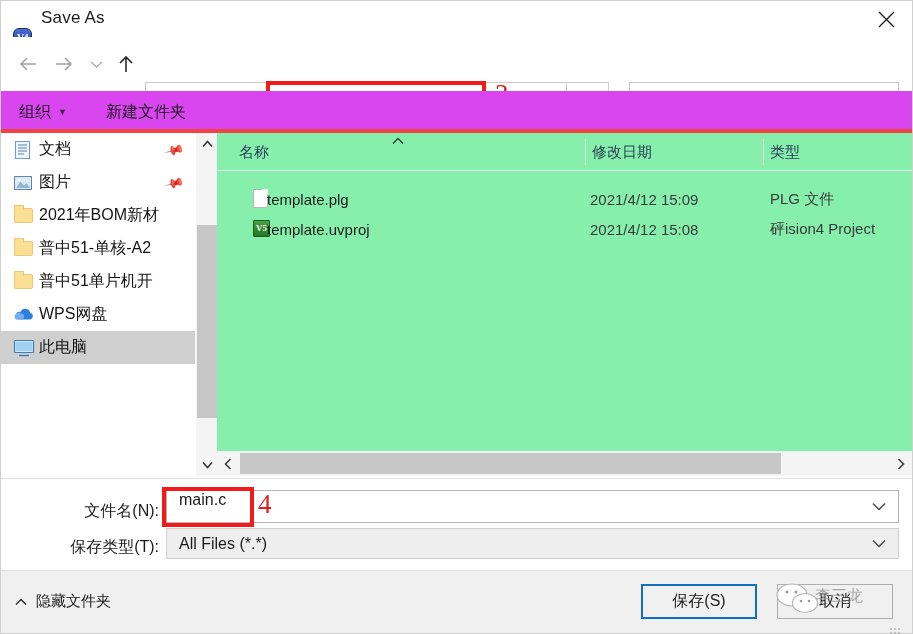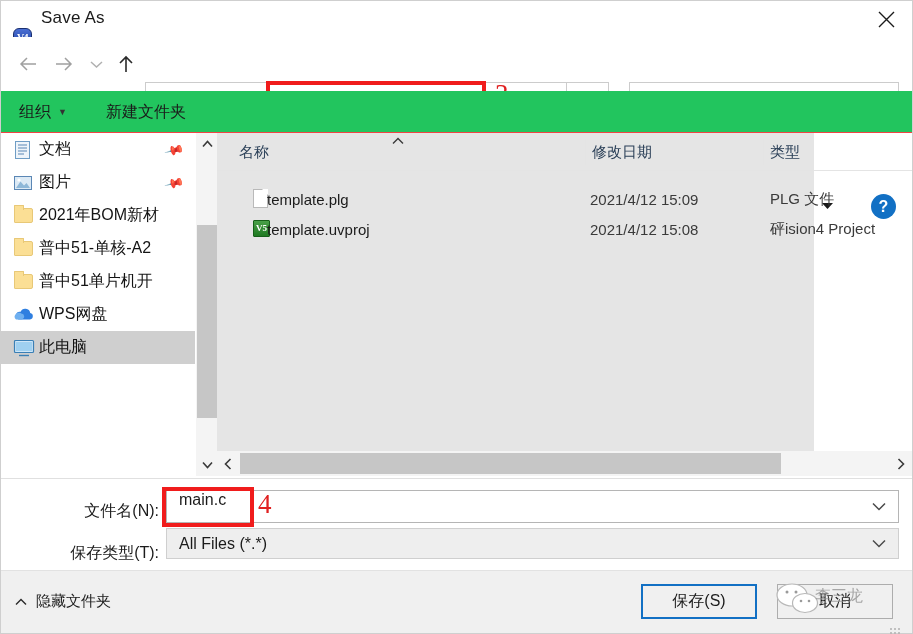--- a/index.html
+++ b/index.html
@@ -117,21 +117,21 @@
     display: flex; align-items: center; overflow: hidden;
   }
   .search-ico { margin-left: 14px; flex: none; }
   .search-ph {
     margin-left: 12px; font-size: 14px; color: #555555; white-space: nowrap;
   }
 
   
   .cmdbar {
     position: absolute; left: 0; top: 90px; width: 911px; height: 42px;
-    background: #22c55e; border-bottom: 1px solid #ef4444;
+    background: #d946ef; border-bottom: 4px solid #ef4444;
   }
   .cmd-item {
     position: absolute; top: 9px; font-size: 16px; color: #1b1b1b;
     display: flex; align-items: center; height: 24px;
   }
   .cmd-org { left: 18px; }
   .cmd-org .caret { margin-left: 7px; font-size: 9px; color: #333; }
   .cmd-newfolder { left: 105px; }
   .view-btn {
     position: absolute; left: 782px; top: 104px; width: 26px; height: 20px;
@@ -183,22 +183,22 @@
   }
   .nav-scroll .sb-up { top: 0; }
   .nav-scroll .sb-down { bottom: 0; }
   .nav-scroll .sb-thumb {
     position: absolute; left: 1px; top: 92px; width: 20px; height: 193px;
     background: #c6c6c6;
   }
 
   
   .list-pane {
-    position: absolute; left: 216px; top: 132px; width: 597px; height: 318px;
-    background: #e5e5e5;
+    position: absolute; left: 216px; top: 132px; width: 695px; height: 318px;
+    background: #86efac;
   }
   .col-head {
     position: absolute; left: 0; top: 0; width: 695px; height: 38px;
     border-bottom: 1px solid #e4e4e4;
   }
   .col {
     position: absolute; top: 10px; font-size: 15px; color: #2a3f57;
     white-space: nowrap;
   }
   .col-sep {
@@ -259,21 +259,21 @@
   
   .form-area {
     position: absolute; left: 0; top: 478px; width: 911px; height: 91px;
     background: #ffffff;
   }
   .form-label {
     position: absolute; font-size: 16px; color: #1b1b1b; white-space: nowrap;
     text-align: right;
   }
   .lbl-name { left: 60px; top: 500px; width: 98px; }
-  .lbl-type { left: 40px; top: 536px; width: 118px; margin-top: 6px; }
+  .lbl-type { left: 40px; top: 536px; width: 118px; }
 
   .name-field {
     position: absolute; left: 165px; top: 489px; width: 733px; height: 33px;
     border: 1px solid #b5b5b5; background: #ffffff;
     display: flex; 
   }
   .name-field .val {
     margin-left: 12px; font-size: 16px; color: #1b1b1b;
   }
   .name-highlight {

